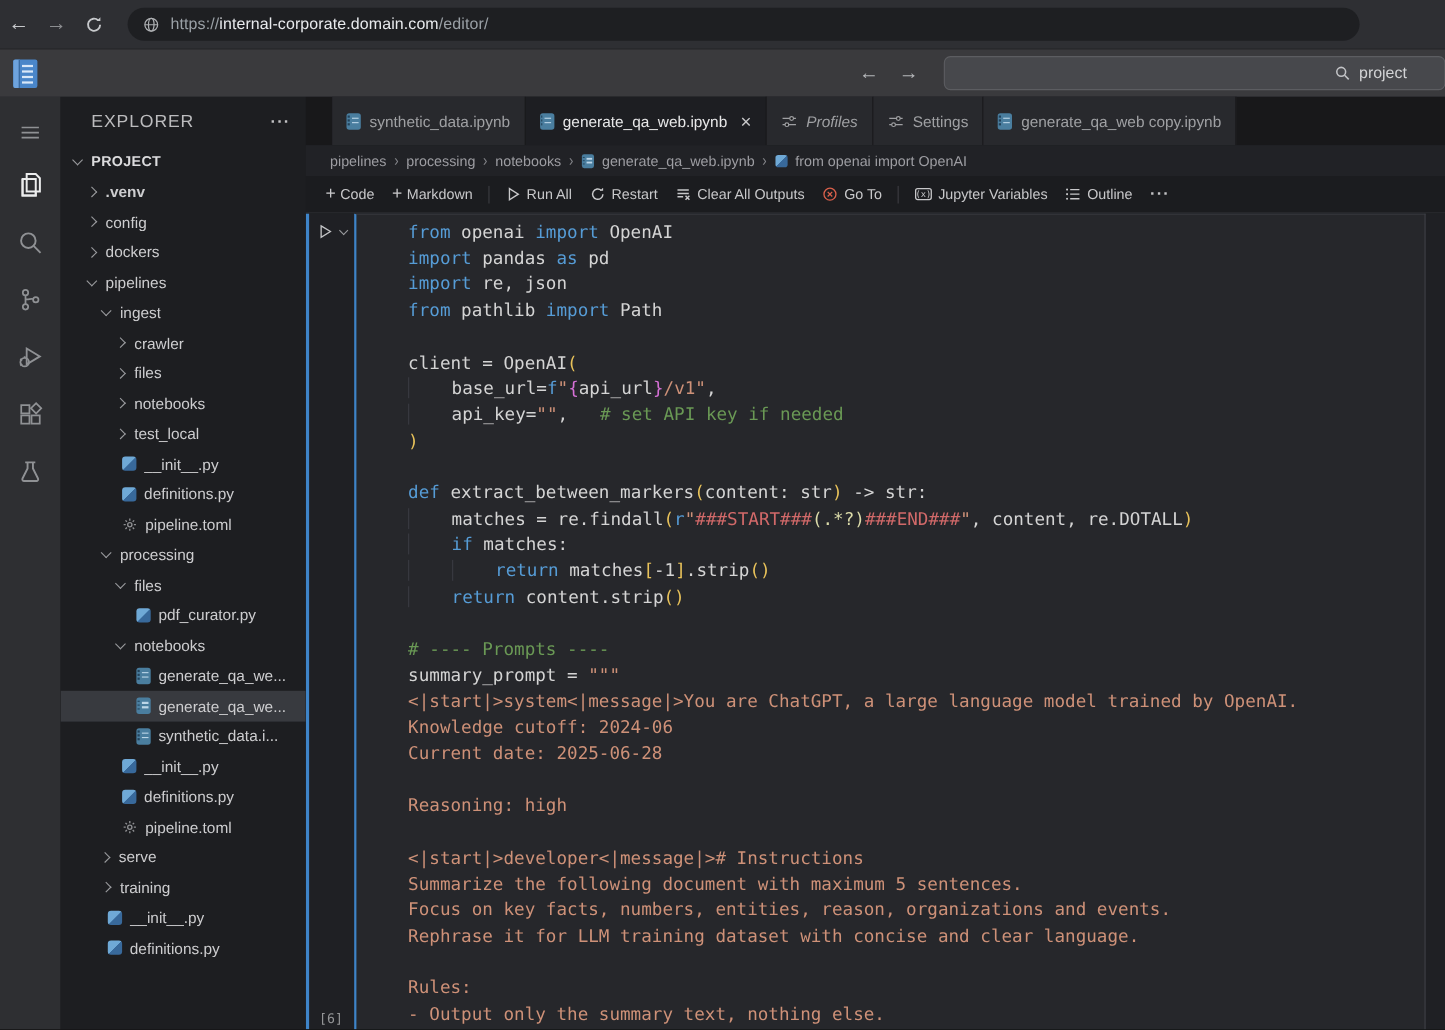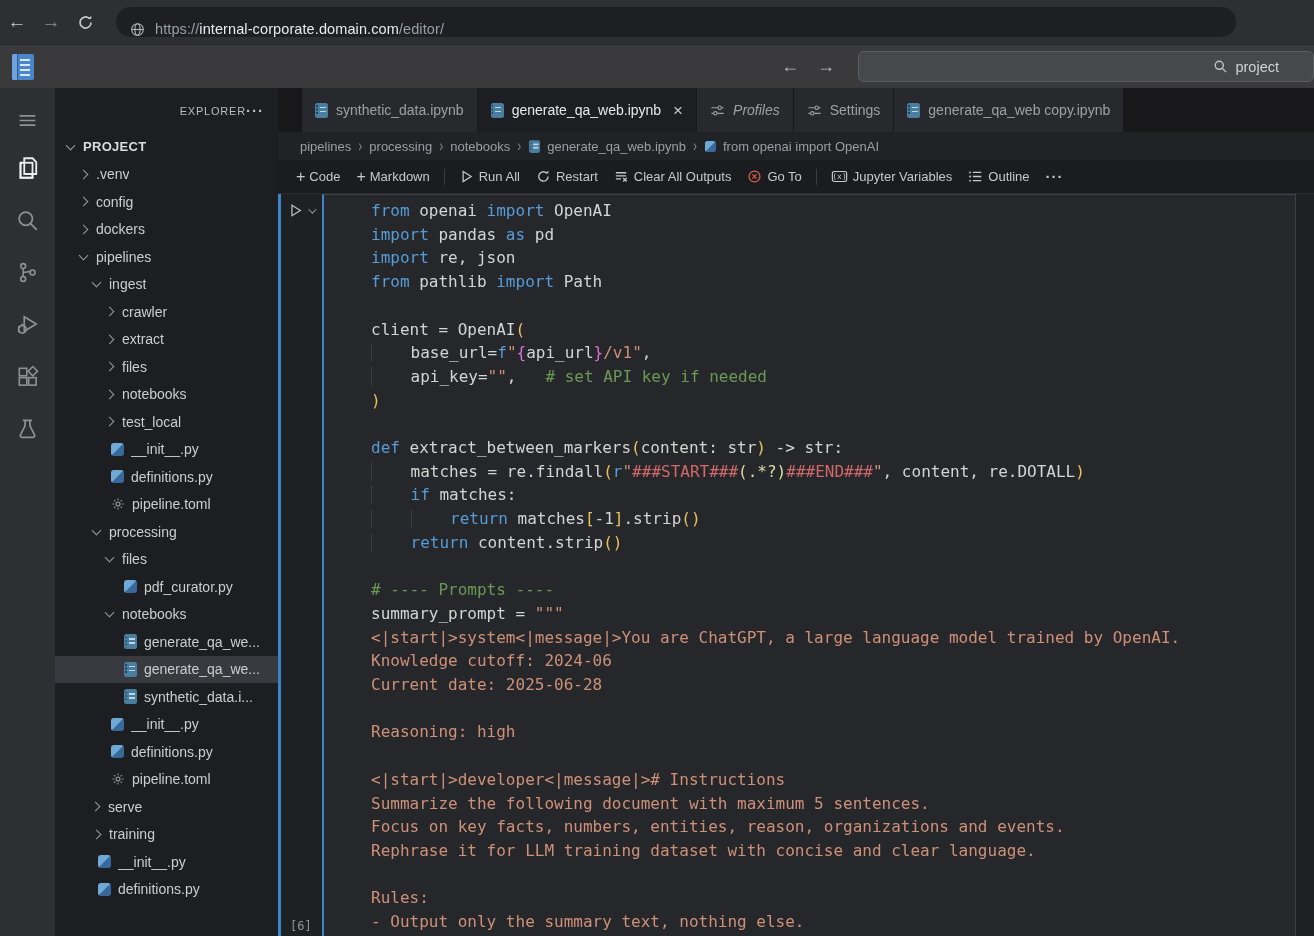--- a/index.html
+++ b/index.html
@@ -8,21 +8,21 @@
     position:relative; width:1314px; height:936px; overflow:hidden;
     font-family:"Liberation Sans", sans-serif; color:#ccc; background:#1f2024;
     -webkit-font-smoothing:antialiased;
   }
   
   #browser-bar { height:44px; background:#2e2f33; display:flex; align-items:center; }
   .nav-arrow { width:34px; text-align:center; font-size:19px; color:#c6c8cb; cursor:default; }
   .nav-arrow.dim { color:#8b8d90; }
   #refresh-btn { width:34px; display:flex; justify-content:center; color:#c6c8cb; }
   #url-pill { margin-left:14px; height:30px; width:1120px; background:#1e1f22; border-radius:15px;
-              display:flex; align-items:flex-end; padding:0 14px; }
+              display:flex; align-items:center; padding:0 14px; }
   #globe-icon { display:flex; margin-right:10px; color:#aeb0b3; }
   #url-text { font-size:14.5px; color:#9aa0a6; letter-spacing:.1px; white-space:nowrap; }
   #url-text .domain { color:#e8eaed; }
   
   #titlebar { height:44px; background:#3a3a3d; display:flex; align-items:center; border-top:1px solid #242528; }
   #app-logo { width:22px; height:26px; margin-left:12px; position:relative; background:#4a86c9; border-radius:2px; overflow:hidden; }
   #app-logo:before { content:""; position:absolute; left:0; top:0; bottom:0; width:5px; background:#6ea3dd; border-right:1px solid #2f5f95; }
   #app-logo:after { content:""; position:absolute; left:8px; top:5px; width:10px; height:2px; background:#d9e8f8;
                     box-shadow:0 5px 0 #d9e8f8, 0 10px 0 #d9e8f8, 0 15px 0 #d9e8f8; }
   #tb-spacer { flex:1; }
@@ -33,21 +33,21 @@
   #command-center .q { font-size:14.5px; color:#d2d3d5; }
   
   #main { display:flex; height:848px; }
   #activity-bar { width:55px; background:#2e2f32; display:flex; flex-direction:column; align-items:center; padding-top:10px; }
   .act-item { height:52px; width:100%; display:flex; align-items:center; justify-content:center; color:#8f9194; }
   .act-item.active { color:#eceded; }
   .act-item.menu { height:44px; }
   
   #sidebar { width:223px; background:#1d1e21; display:flex; flex-direction:column; overflow:hidden; }
   #sb-header { height:45px; display:flex; align-items:center; padding:0 14px 0 28px; }
-  #sb-title { font-size:11px; letter-spacing:.8px; color:#bcbcbe; flex:1;text-align:right; }
+  #sb-title { font-size:16px; letter-spacing:.8px; color:#bcbcbe; flex:1; }
   .kebab { color:#c2c2c4; font-size:15px; letter-spacing:1px; font-weight:bold; }
   #tree { flex:1; font-size:14px; color:#cdcdcf; }
   .trow { height:27.5px; display:flex; align-items:center; white-space:nowrap; cursor:default; }
   .trow.sel { background:#383a3f; }
   .trow .lbl { overflow:hidden; text-overflow:ellipsis; }
   .trow.root .lbl { font-weight:bold; font-size:13px; letter-spacing:.3px; color:#dcdcde; }
   .chev { width:7px; height:7px; border-right:1.4px solid #9a9b9e; border-bottom:1.4px solid #9a9b9e;
           display:inline-block; flex:none; }
   .chev.r { transform:rotate(-45deg); margin:0 9px 0 2px; }
   .chev.d { transform:rotate(45deg); margin:-3px 9px 0 2px; }
@@ -199,21 +199,21 @@
     <div id="sidebar">
       <div id="sb-header">
         <span id="sb-title">EXPLORER</span>
         <span class="kebab">···</span>
       </div>
       <div id="tree">
           <div class="trow root" style="padding-left: 10px;">
             <span class="chev d"></span>
             <span class="lbl">PROJECT</span>
           </div>
-          <div class="trow" style="padding-left: 23px;">
+          <div class="trow" style="padding-left: 23px; font-weight: bold;">
             <span class="chev r"></span>
             <span class="lbl">.venv</span>
           </div>
           <div class="trow" style="padding-left: 23px;">
             <span class="chev r"></span>
             <span class="lbl">config</span>
           </div>
           <div class="trow" style="padding-left: 23px;">
             <span class="chev r"></span>
             <span class="lbl">dockers</span>
@@ -222,24 +222,20 @@
             <span class="chev d"></span>
             <span class="lbl">pipelines</span>
           </div>
           <div class="trow" style="padding-left: 36px;">
             <span class="chev d"></span>
             <span class="lbl">ingest</span>
           </div>
           <div class="trow" style="padding-left: 49px;">
             <span class="chev r"></span>
             <span class="lbl">crawler</span>
-          </div>
-          <div class="trow" style="padding-left: 49px;">
-            <span class="chev r"></span>
-            <span class="lbl">extract</span>
           </div>
           <div class="trow" style="padding-left: 49px;">
             <span class="chev r"></span>
             <span class="lbl">files</span>
           </div>
           <div class="trow" style="padding-left: 49px;">
             <span class="chev r"></span>
             <span class="lbl">notebooks</span>
           </div>
           <div class="trow" style="padding-left: 49px;">

